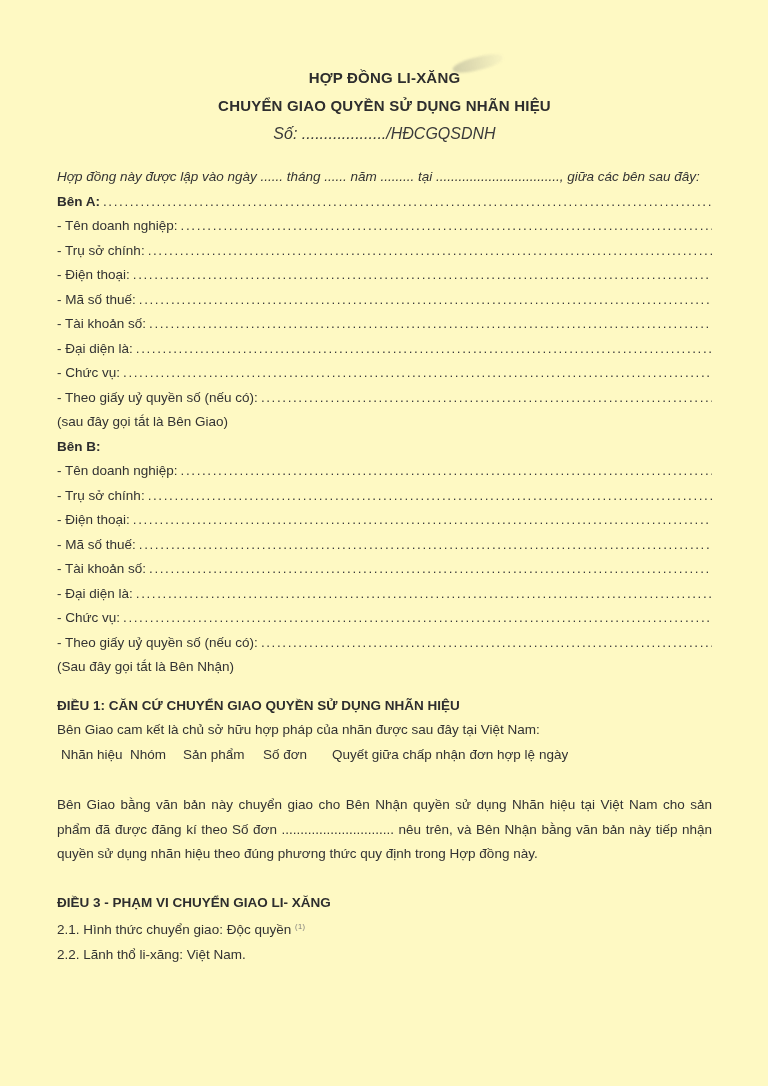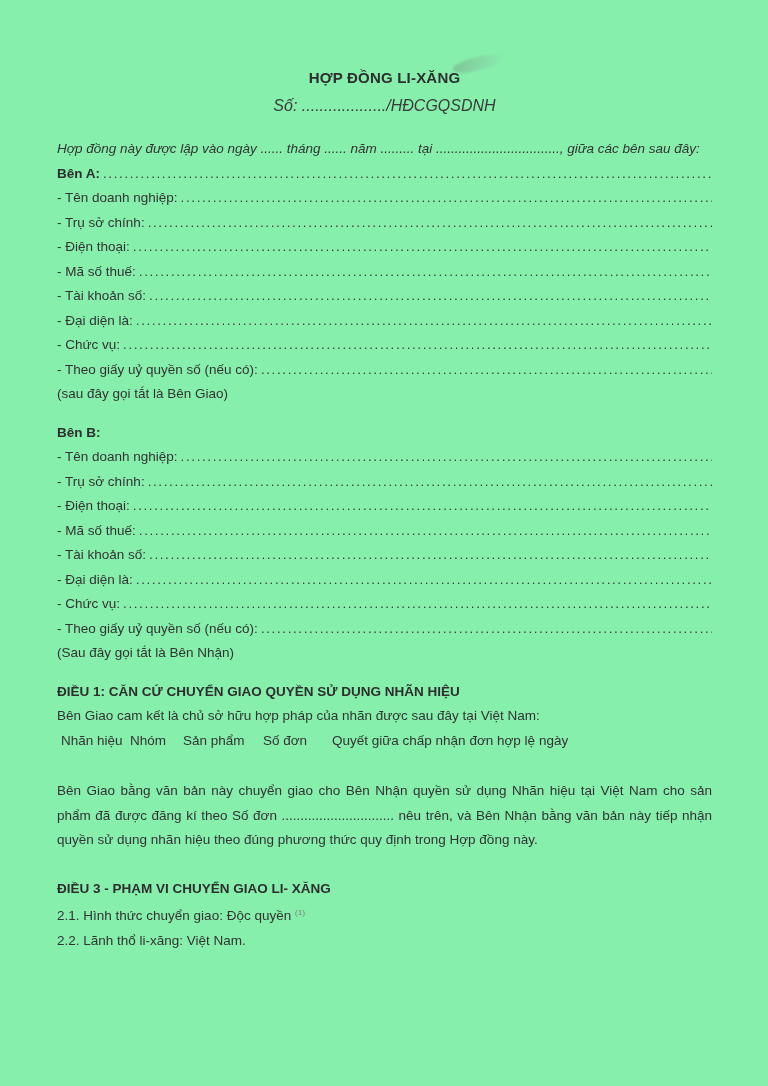--- a/index.html
+++ b/index.html
@@ -1,40 +1,40 @@
 <!DOCTYPE html>
 <html><head>
 <meta charset="utf-8">
 <style>
   html, body { margin:0; padding:0; background:#ffffff; }
   .page {
     position:relative;
     width:768px; height:1086px;
-    background:#86efac;
+    background:#fef9c3;
     box-sizing:border-box;
     padding:64px 56px 0 57px;
     font-family:"Liberation Sans", sans-serif;
     font-size:13.5px;
     color:#333333;
     overflow:hidden;
   }
   .doc-header { text-align:center; }
   .title-line { font-weight:bold; font-size:15px; line-height:28px; letter-spacing:.2px; color:#2e2e2e; }
   .doc-number { font-style:italic; font-size:16px; line-height:28px; color:#3a3a3a; }
 
   .intro-line { font-style:italic; margin-top:17px; line-height:24.5px; white-space:nowrap; overflow:hidden; }
 
   .row { display:flex; line-height:24.5px; white-space:nowrap; overflow:hidden; }
   .row .label { flex:none; padding-right:3px; }
   .bold { font-weight:bold; color:#2e2e2e; }
   .dots { flex:1; overflow:hidden; white-space:nowrap; letter-spacing:1.6px; color:#3a3a3a; }
 
   .note-line { line-height:24.5px; }
 
-  .party-b-block { margin-top:14px; }
+  .party-b-block { }
 
   .section-heading { font-weight:bold; line-height:24.5px; color:#2e2e2e; white-space:nowrap; overflow:hidden;margin-top:10px; }
   .article-1 { margin-top:14px; }
   .article-2 { margin-top:26px; }
   .article-3 { margin-top:24px; }
   .section-text { line-height:24.5px; }
   .justified { text-align:justify; }
 
   .cols { display:flex; line-height:24.5px; }
   .cols .c { flex:none; overflow:hidden; white-space:nowrap; }
@@ -57,20 +57,21 @@
 </style>
 </head>
 <body>
 
 <div class="page">
 
   <div class="smudge"></div>
 
   <div class="doc-header">
     <div class="title-line">HỢP ĐỒNG LI-XĂNG</div>
+    <div class="title-line">CHUYỂN GIAO QUYỀN SỬ DỤNG NHÃN HIỆU</div>
     <div class="doc-number">Số: .................../HĐCGQSDNH</div>
   </div>
 
   <div class="intro-line">Hợp đồng này được lập vào ngày ...... tháng ...... năm ......... tại ................................., giữa các bên sau đây:</div>
 
   <div>
     <div class="row">
       <span class="label bold">Bên A:</span>
       <span class="dots">........................................................................................................................................................................................................</span>
     </div>

